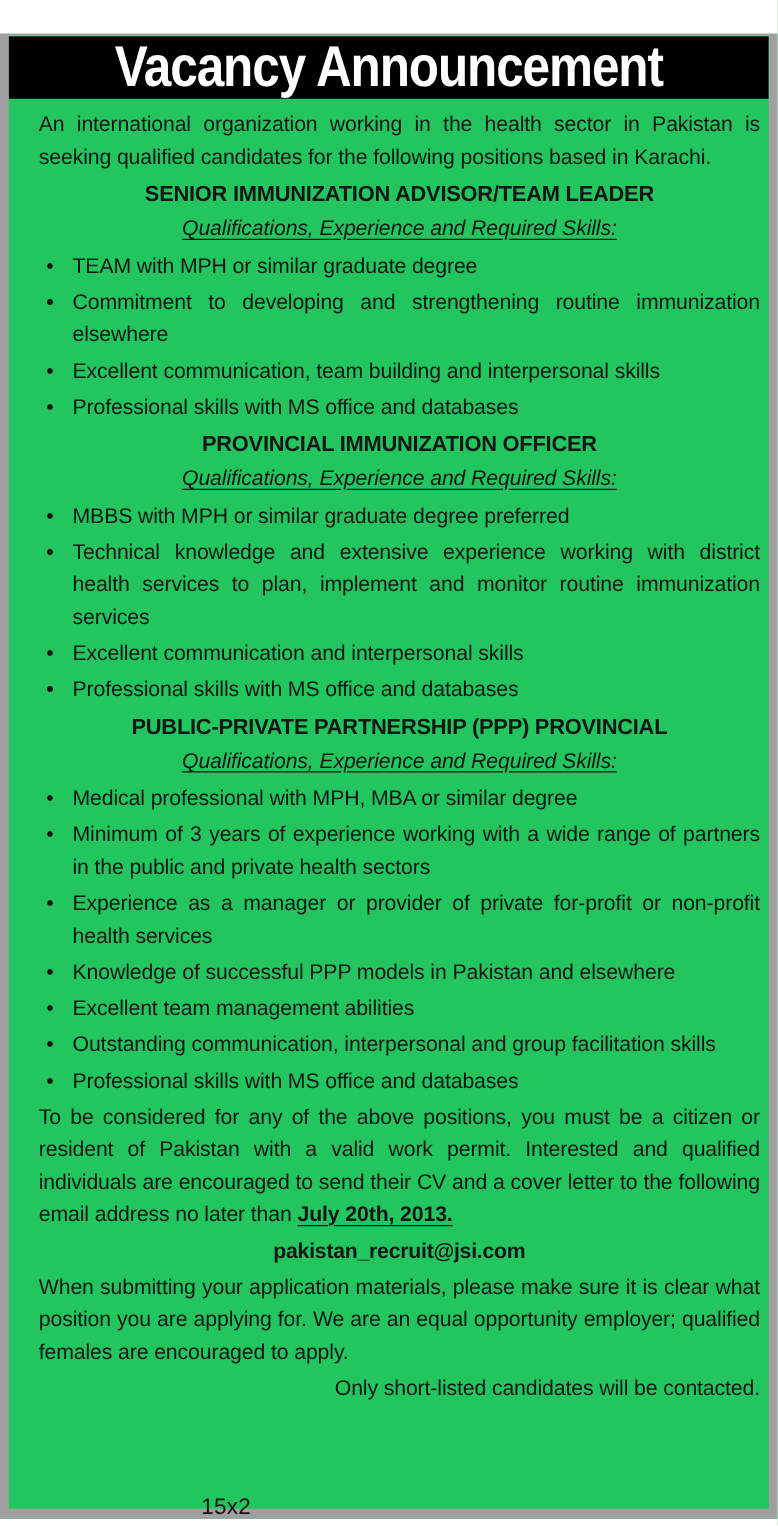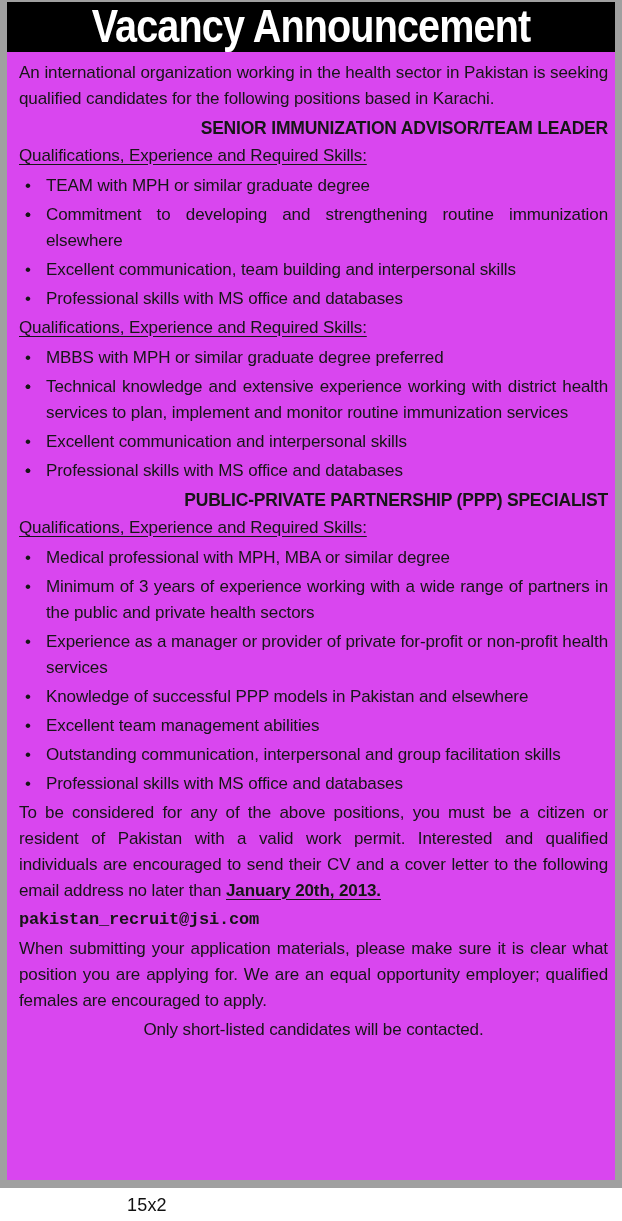--- a/index.html
+++ b/index.html
@@ -13,22 +13,23 @@
     font-family: "Liberation Sans", sans-serif;
     position: relative;
   }
   .ad-box {
     box-sizing: border-box;
     width: 622px;
     height: 1188px;
     border-style: solid;
     border-color: #a0a0a0;
     border-width: 2px 7px 8px 7px;
-    background: #d946ef;
+    background: #22c55e;
     overflow: hidden;
+    margin-top: 27px;
   }
   .banner {
     height: 50px;
     background: #000000;
     color: #ffffff;
     display: flex;
     align-items: center;
     justify-content: center;
     overflow: hidden;
   }
@@ -36,40 +37,41 @@
     font-weight: 700;
     font-size: 46px;
     line-height: 1;
     letter-spacing: -1px;
     white-space: nowrap;
     transform: scaleX(0.86);
     transform-origin: center;
     padding-bottom: 2px;
   }
   .content {
-    padding: 8px 7px 0 12px;
+    padding: 8px 7px 0 24px;
     color: #161616;
     font-size: 17px;
     line-height: 26px;
     text-align: justify;
     letter-spacing: -0.1px;
   }
   .content p { margin: 0 0 3px 0; }
   .pos-title {
     font-weight: 700;
     font-size: 17.5px;
-    text-align: right;
+    text-align: center;
     margin: 2px 0 2px 0;
     letter-spacing: -0.2px;
   }
   .quals {
     text-decoration: underline;
     text-underline-offset: 3px;
-    text-align: left;
+    text-align: center;
     margin: 0 0 4px 0;
+    font-style: italic;
   }
   ul.bullets {
     list-style: none;
     margin: 0 0 2px 0;
     padding: 0;
   }
   ul.bullets li {
     position: relative;
     padding-left: 27px;
     margin: 1px 0 3px 0;
@@ -80,29 +82,28 @@
     top: 0;
     font-size: 17px;
   }
   .deadline {
     font-weight: 700;
     text-decoration: underline;
     text-underline-offset: 3px;
   }
   .email-line {
     font-weight: 700;
-    text-align: left;
+    text-align: center;
     letter-spacing: -0.2px;
-    font-family: Liberation Mono, monospace;
   }
   .plain { text-align: justify; }
-  .last-line { text-align: center; }
+  .last-line { text-align: right; }
   .footer-note {
     position: absolute;
-    left: 127px;
+    left: 161px;
     top: 1195px;
     font-size: 18px;
     color: #111111;
     letter-spacing: 0.2px;
   }
 </style>
 </head>
 <body>
 
 <div class="ad-box">
@@ -119,45 +120,46 @@
       <ul class="bullets">
         <li><span class="bullet-marker">•</span><span>TEAM with MPH or similar graduate degree</span></li>
         <li><span class="bullet-marker">•</span></li>
         <li><span class="bullet-marker">•</span><span>Commitment to developing and strengthening routine immunization elsewhere</span></li>
         <li><span class="bullet-marker">•</span><span>Excellent communication, team building and interpersonal skills</span></li>
         <li><span class="bullet-marker">•</span><span>Professional skills with MS office and databases</span></li>
       </ul>
     </div>
 
     <div>
+      <div class="pos-title">PROVINCIAL IMMUNIZATION OFFICER</div>
       <div class="quals">Qualifications, Experience and Required Skills:</div>
       <ul class="bullets">
         <li><span class="bullet-marker">•</span><span>MBBS with MPH or similar graduate degree preferred</span></li>
         <li><span class="bullet-marker">•</span></li>
         <li><span class="bullet-marker">•</span><span>Technical knowledge and extensive experience working with district health services to plan, implement and monitor routine immunization services</span></li>
         <li><span class="bullet-marker">•</span><span>Excellent communication and interpersonal skills</span></li>
         <li><span class="bullet-marker">•</span></li>
         <li><span class="bullet-marker">•</span><span>Professional skills with MS office and databases</span></li>
       </ul>
     </div>
 
     <div>
-      <div class="pos-title">PUBLIC-PRIVATE PARTNERSHIP (PPP) SPECIALIST</div>
+      <div class="pos-title">PUBLIC-PRIVATE PARTNERSHIP (PPP) PROVINCIAL</div>
       <div class="quals">Qualifications, Experience and Required Skills:</div>
       <ul class="bullets">
         <li><span class="bullet-marker">•</span><span>Medical professional with MPH, MBA or similar degree</span></li>
         <li><span class="bullet-marker">•</span><span>Minimum of 3 years of experience working with a wide range of partners in the public and private health sectors</span></li>
         <li><span class="bullet-marker">•</span><span>Experience as a manager or provider of private for-profit or non-profit health services</span></li>
         <li><span class="bullet-marker">•</span><span>Knowledge of successful PPP models in Pakistan and elsewhere</span></li>
         <li><span class="bullet-marker">•</span><span>Excellent team management abilities</span></li>
         <li><span class="bullet-marker">•</span><span>Outstanding communication, interpersonal and group facilitation skills</span></li>
         <li><span class="bullet-marker">•</span><span>Professional skills with MS office and databases</span></li>
       </ul>
     </div>
 
-    <p class="plain"><span>To be considered for any of the above positions, you must be a citizen or resident of Pakistan with a valid work permit. Interested and qualified individuals are encouraged to send their CV and a cover letter to the following email address no later than </span><span class="deadline">January 20th, 2013.</span></p>
+    <p class="plain"><span>To be considered for any of the above positions, you must be a citizen or resident of Pakistan with a valid work permit. Interested and qualified individuals are encouraged to send their CV and a cover letter to the following email address no later than </span><span class="deadline">July 20th, 2013.</span></p>
     <p class="email-line">pakistan_recruit@jsi.com</p>
     <p class="plain">When submitting your application materials, please make sure it is clear what position you are applying for. We are an equal opportunity employer; qualified females are encouraged to apply.</p>
     <p class="last-line">Only short-listed candidates will be contacted.</p>
   </div>
 </div>
 
 <div class="footer-note">15x2</div>
 
 </body></html>

